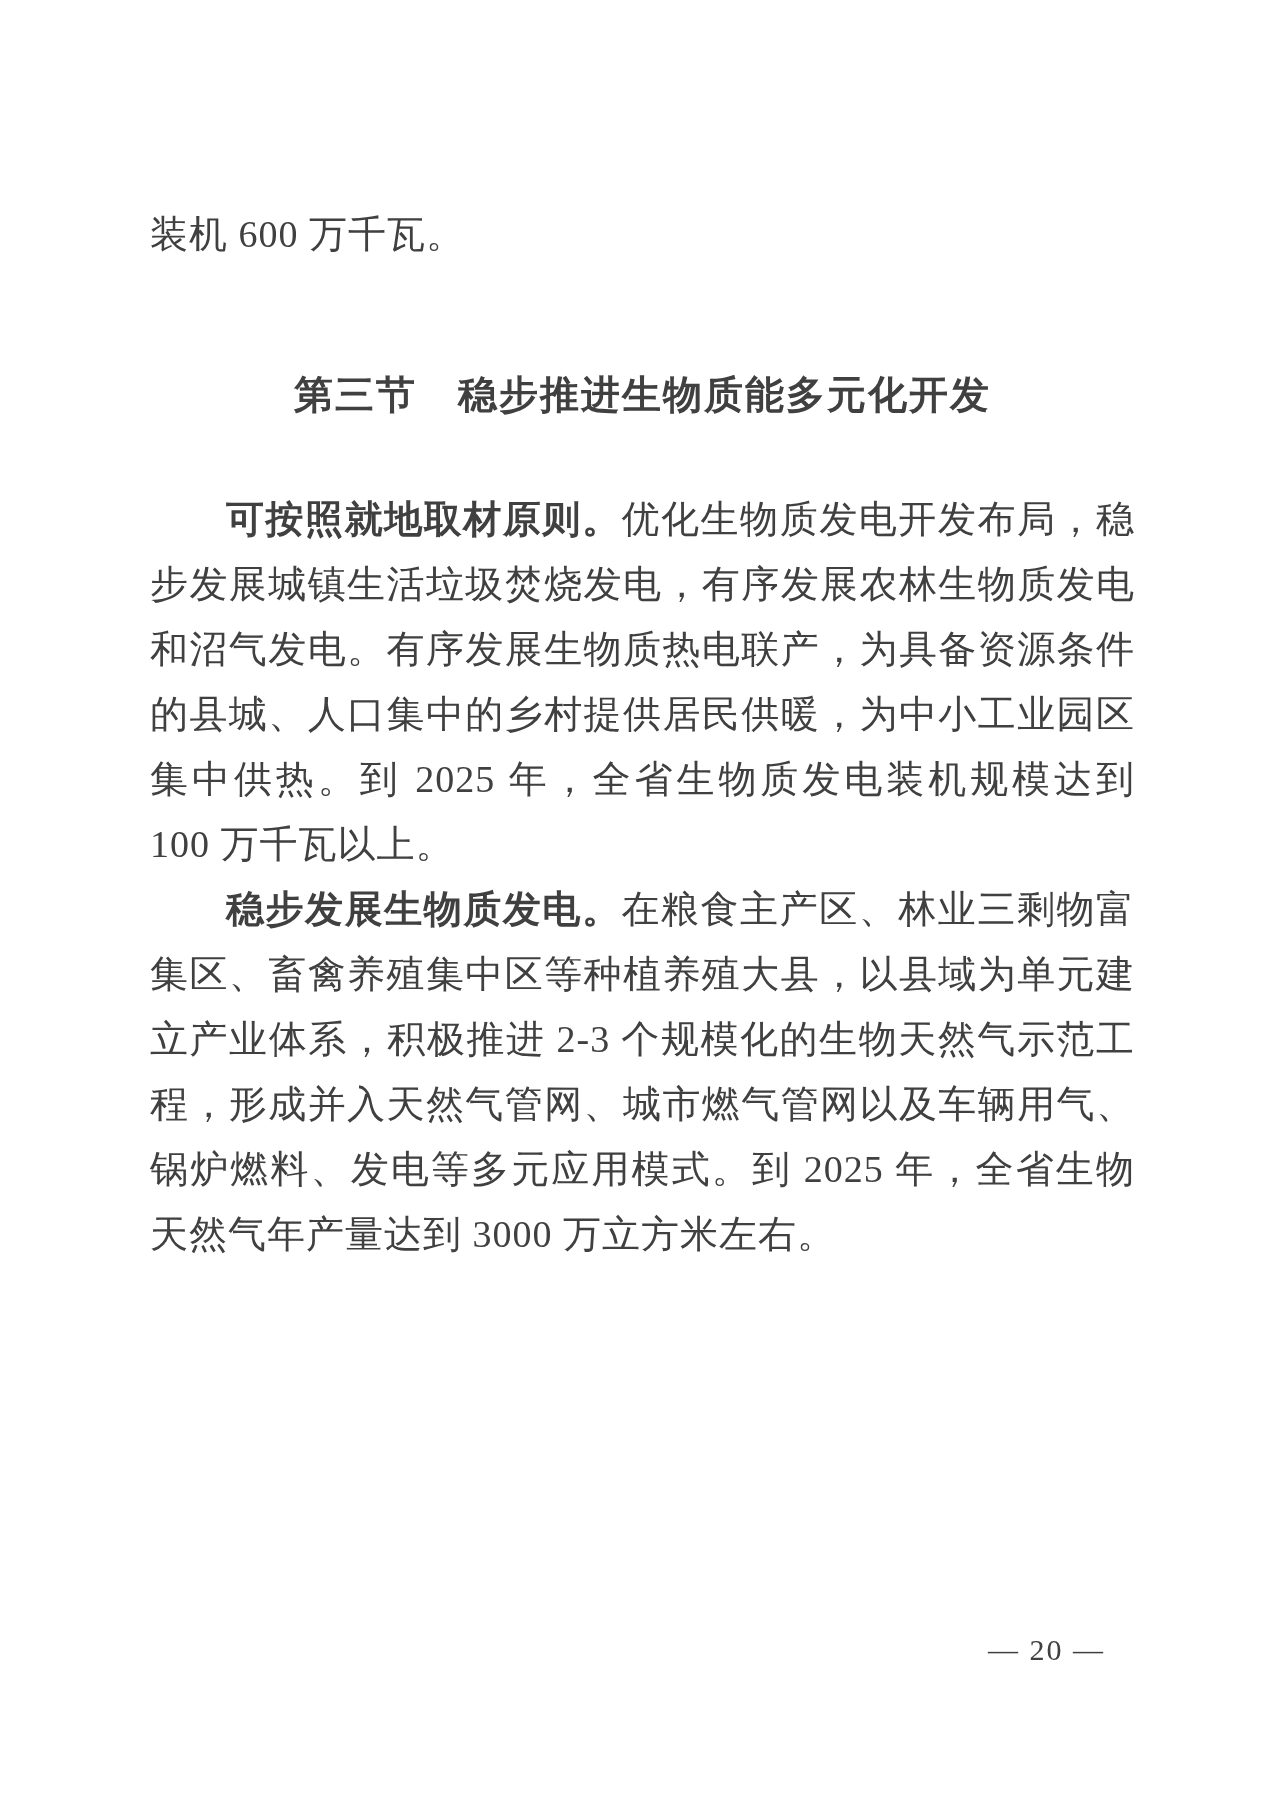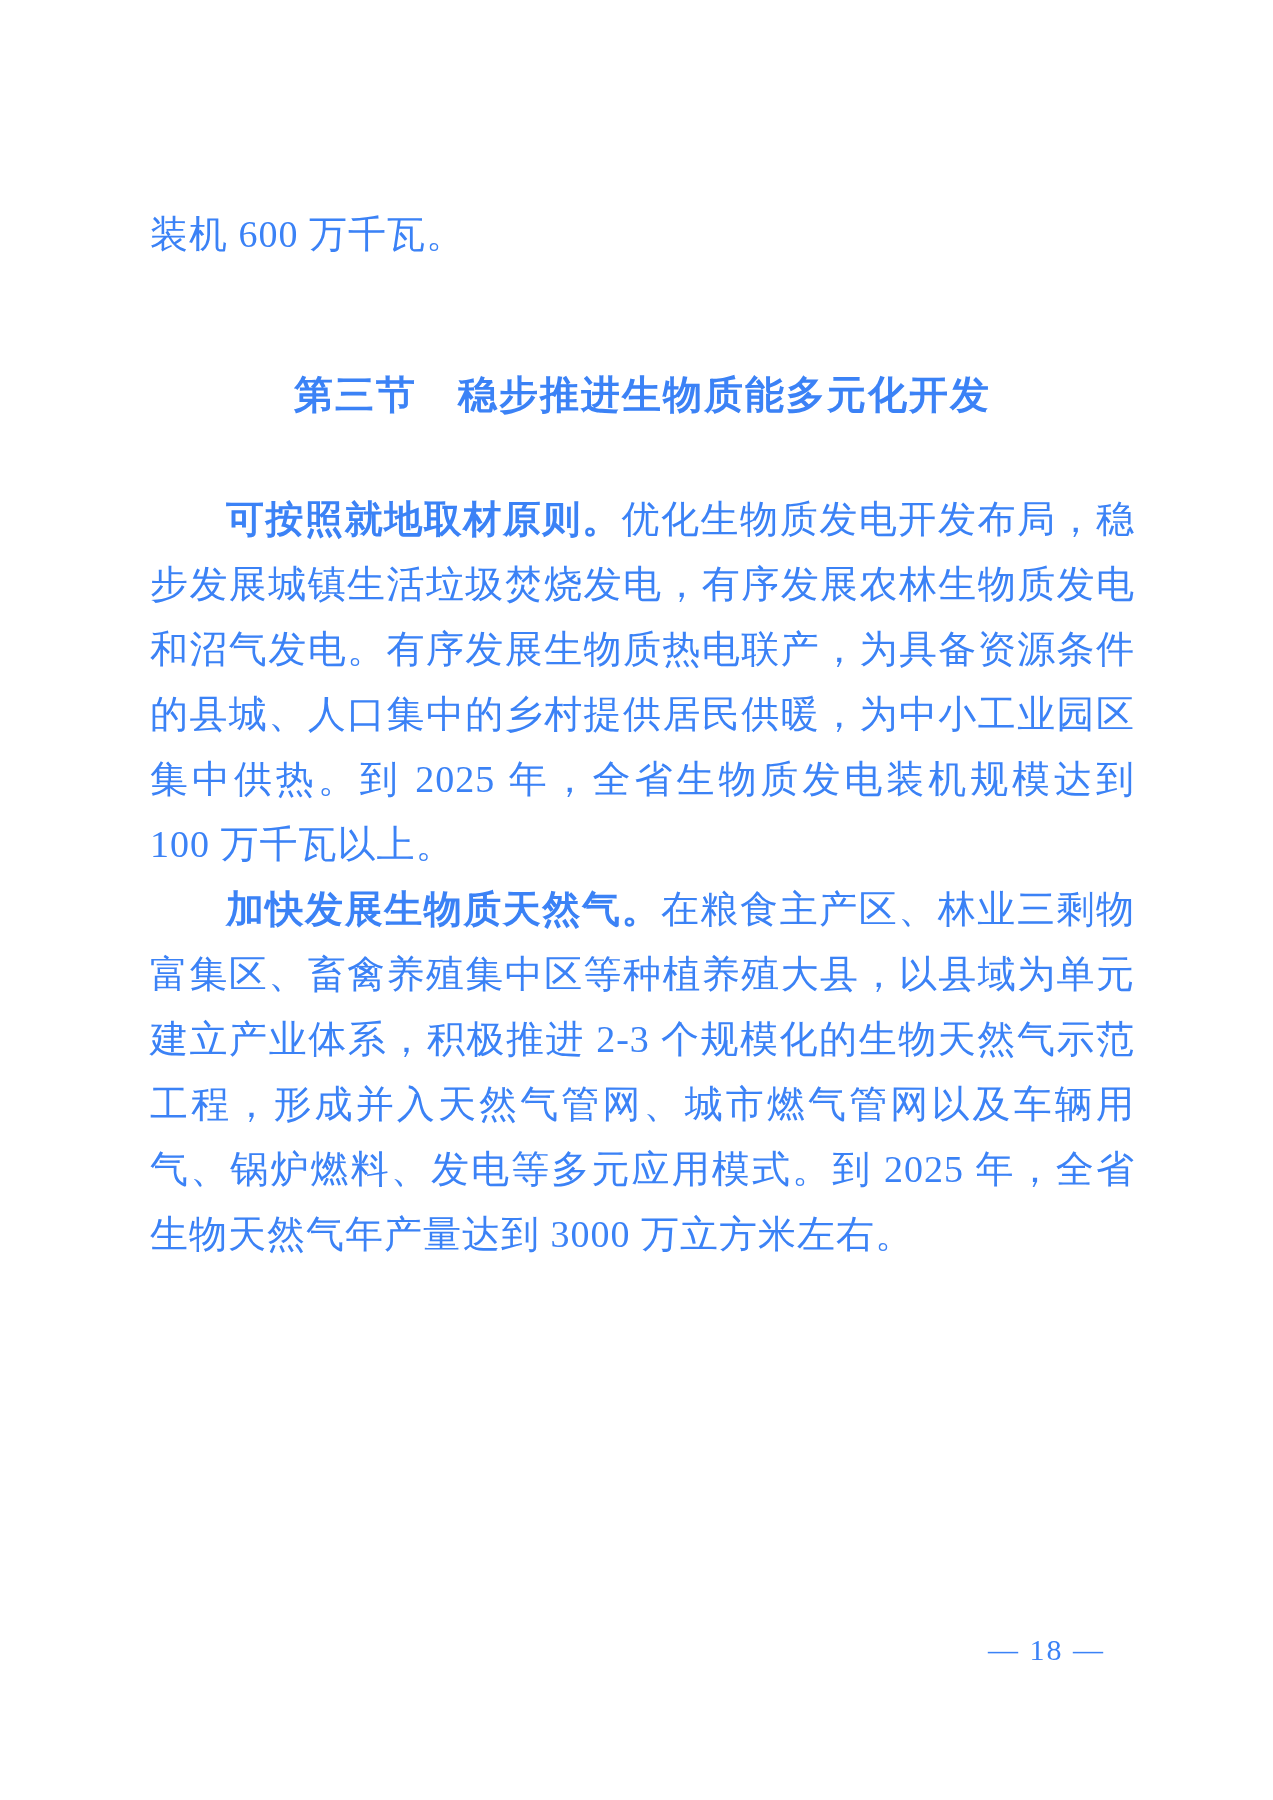--- a/index.html
+++ b/index.html
@@ -6,21 +6,21 @@
     margin: 0;
     padding: 0;
     background: #e8e8e8;
   }
   .page {
     position: relative;
     width: 1273px;
     height: 1800px;
     margin: 0 auto;
     background: #ffffff;
-    color: #3b82f6;
+    color: #404040;
     font-family: "Liberation Serif", "DejaVu Serif", serif;
     overflow: hidden;
   }
   .content {
     position: absolute;
     left: 150px;
     top: 202px;
     width: 985px;
     font-size: 38px;
     line-height: 65px;
@@ -63,19 +63,19 @@
 
   <div class="content">
 
     <p class="continuation-line">装机 600 万千瓦。</p>
 
     <h2 class="section-heading">第三节　稳步推进生物质能多元化开发</h2>
 
     <p class="body-paragraph"><span class="paragraph-lead">可按照就地取材原则。</span><span>优化生物质发电开发布局，稳步发展城镇生活垃圾焚烧发电，有序发展农林生物质发电和沼气发电。有序发展生物质热电联产，为具备资源条件的县城、人口集中的乡村提供居民供暖，为中小工业园区集中供热。到 2025 年，全省生物质发电装机规模达到 100 万千瓦以上。</span></p>
 
 
-    <p class="body-paragraph"><span class="paragraph-lead">加快发展生物质天然气。</span><span>在粮食主产区、林业三剩物富集区、畜禽养殖集中区等种植养殖大县，以县域为单元建立产业体系，积极推进 2-3 个规模化的生物天然气示范工程，形成并入天然气管网、城市燃气管网以及车辆用气、锅炉燃料、发电等多元应用模式。到 2025 年，全省生物天然气年产量达到 3000 万立方米左右。</span></p>
+    <p class="body-paragraph"><span class="paragraph-lead">稳步发展生物质发电。</span><span>在粮食主产区、林业三剩物富集区、畜禽养殖集中区等种植养殖大县，以县域为单元建立产业体系，积极推进 2-3 个规模化的生物天然气示范工程，形成并入天然气管网、城市燃气管网以及车辆用气、锅炉燃料、发电等多元应用模式。到 2025 年，全省生物天然气年产量达到 3000 万立方米左右。</span></p>
 
   </div>
 
-  <div class="page-footer">— 18 —</div>
+  <div class="page-footer">— 20 —</div>
 
 </div>
 
 </body></html>

